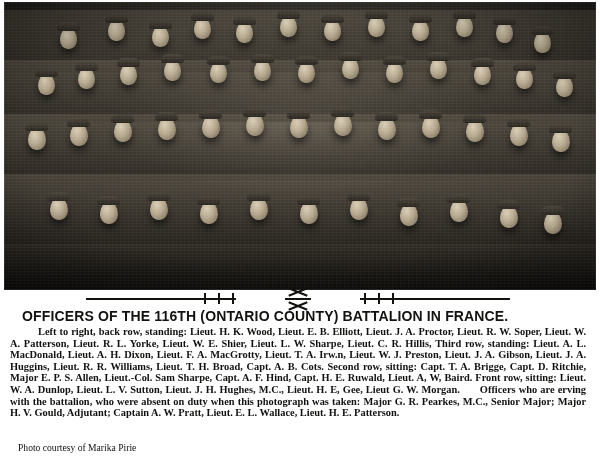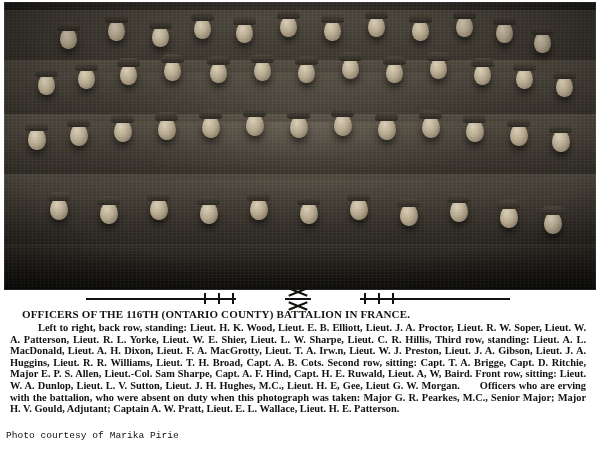--- a/index.html
+++ b/index.html
@@ -166,23 +166,23 @@
 
   
   .caption {
     position: absolute;
     left: 10px;
     top: 308px;
     width: 580px;
     color: #121210;
   }
   .caption-title {
-    font-family: Liberation Serif, serif;
+    font-family: Liberation Sans, sans-serif;
     font-weight: bold;
-    font-size: 11px;
+    font-size: 14px;
     letter-spacing: 0.15px;
     text-align: left;
     margin: 0 0 2px 12px;
   }
   .caption-body {
     font-family: "Liberation Serif", serif;
     font-size: 10.4px;
     line-height: 11.6px;
     font-weight: bold;
     text-align: justify;
@@ -196,24 +196,24 @@
   
   .credit {
     position: absolute;
     left: 0;
     bottom: 0;
     width: 600px;
     height: 38px;
     background: #ffffff;
   }
   .credit-line {
-    font-family: Liberation Mono, monospace;
+    font-family: Liberation Serif, serif;
     font-size: 9.6px;
     color: #0f0f0f;
-    margin: 0;
+    margin: 12px;
     padding-left: 6px;
   }
   .credit-line.first { padding-top: 4px; }
   .credit-line.second { padding-top: 4px; }
 </style>
 </head>
 <body>
 
 <div class="page">
 

